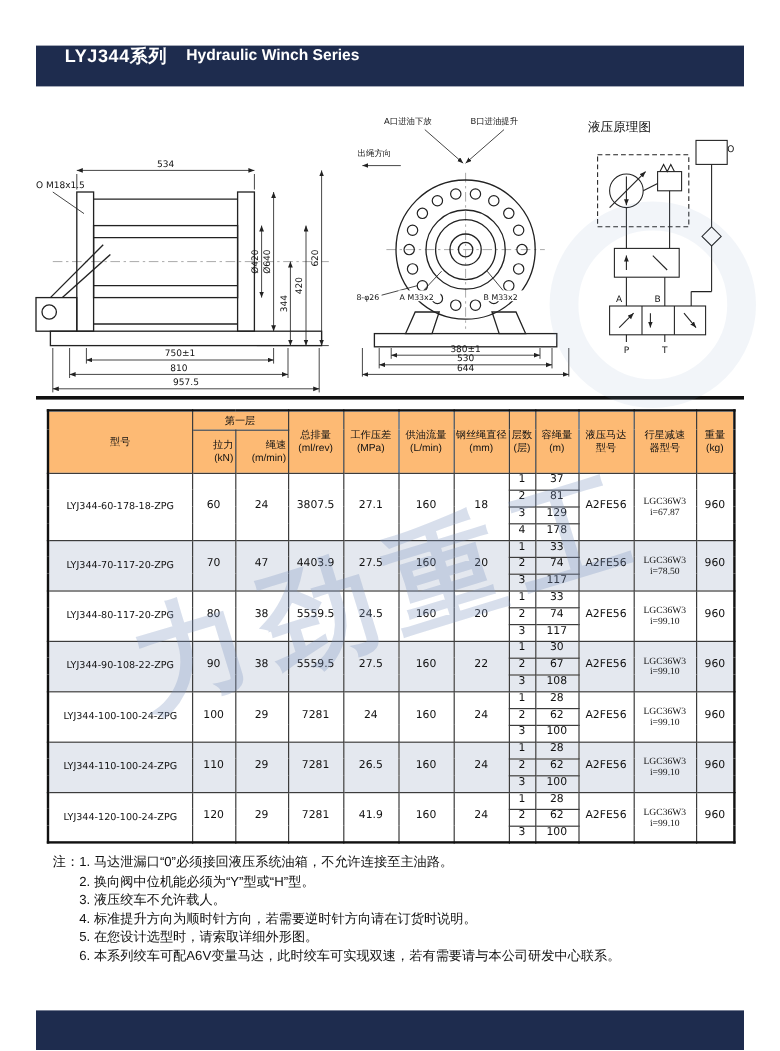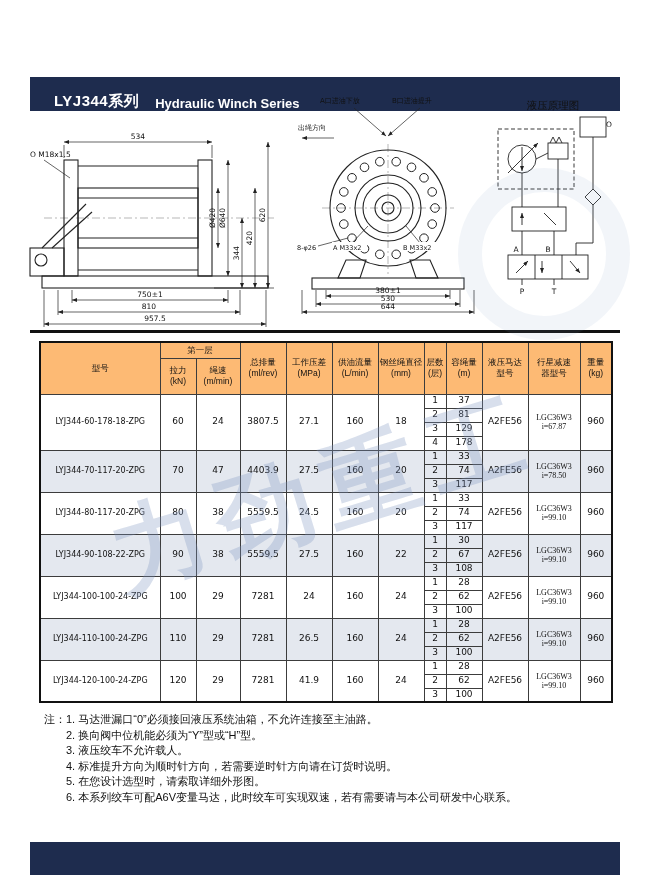--- a/index.html
+++ b/index.html
@@ -1,46 +1,46 @@
 <!DOCTYPE html>
 <html><head>
 <meta charset="utf-8">
 <style>
   * { margin:0; padding:0; box-sizing:border-box; }
   html,body { background:#ffffff; }
   body { font-family:"Liberation Sans","DejaVu Sans",sans-serif; color:#111; }
   .page { position:relative; width:650px; height:876px; background:#fff; overflow:hidden; margin:0 auto; }
 
   .band { position:absolute; left:30px; width:590px; background:#1e2c4e; }
-  .band.top { top:38px; height:34px; display:flex; align-items:flex-end; padding-left:24px; color:#fff;margin-top:39px; }
+  .band.top { top:38px; height:34px; display:flex; align-items:flex-start; padding-left:24px; color:#fff; }
   .band.bottom { top:842px; height:33px; }
   .series { font-size:15px; font-weight:bold; letter-spacing:.5px; }
   .title-en { font-size:13px; margin-left:16px; font-weight:bold; }
 
   .drawing { position:absolute; }
   .drawing.side { left:28px; top:100px;margin-top:32px; }
   .drawing.front { left:296px; top:92px; }
   .drawing.schem { left:492px; top:113px; }
-  .schematic-title { position:absolute; left:490px; top:99px; width:126px; text-align:center; font-size:10.5px; }
+  .schematic-title { position:absolute; left:490px; top:99px; width:126px; font-size:10.5px; }
 
   svg { display:block; }
   svg text { fill:#111; font-size:7.5px; font-family:"DejaVu Sans","Liberation Sans",sans-serif; text-anchor:middle; }
   svg text.cjk { font-size:7px; }
   .thin  { stroke:#222; stroke-width:.7; fill:none; }
   .main  { stroke:#222; stroke-width:1.1; fill:none; }
   .cline { stroke:#888; stroke-width:.6; stroke-dasharray:8 3 2 3; }
 
   .rule { position:absolute; left:30px; top:330px; width:590px; height:3px; background:#111; }
 
   .table-wrap { position:absolute; left:39px; top:341px; }
   .spec-table { border-collapse:collapse; table-layout:fixed; width:572px; border:2px solid #111; }
   .spec-table th, .spec-table td { border:1px solid #3c3c3c; text-align:center; vertical-align:middle; padding:0 1px; overflow:hidden; }
   .spec-table thead th { background:#fdba74; font-weight:normal; font-size:8.5px; line-height:1.3; }
   .spec-table thead tr.h-top th { height:16px; }
-  .spec-table thead tr.h-sub th { height:36px; }
+  .spec-table thead tr.h-sub th { height:36px;text-align:right; }
   .spec-table td { font-size:9px; height:14px; line-height:1.05; background:#fff; font-family:"DejaVu Sans",sans-serif; }
   .spec-table td.model { font-size:8px; }
   .spec-table td.reducer { font-size:8px; line-height:1.15;font-family:Liberation Serif, serif; }
   .spec-table tr.shaded td { background:#e4e8ef; }
 
   .watermark { position:absolute; left:40px; top:430px; width:570px; text-align:center;
     font-size:96px; font-weight:bold; letter-spacing:14px; color:rgba(125,148,192,.30);
     transform:rotate(-17deg); pointer-events:none; z-index:6; white-space:nowrap; }
   .watermark-ring { position:absolute; left:458px; top:168px; width:172px; height:172px;
     border:24px solid rgba(130,155,200,.10); border-radius:50%; pointer-events:none; z-index:3; }

